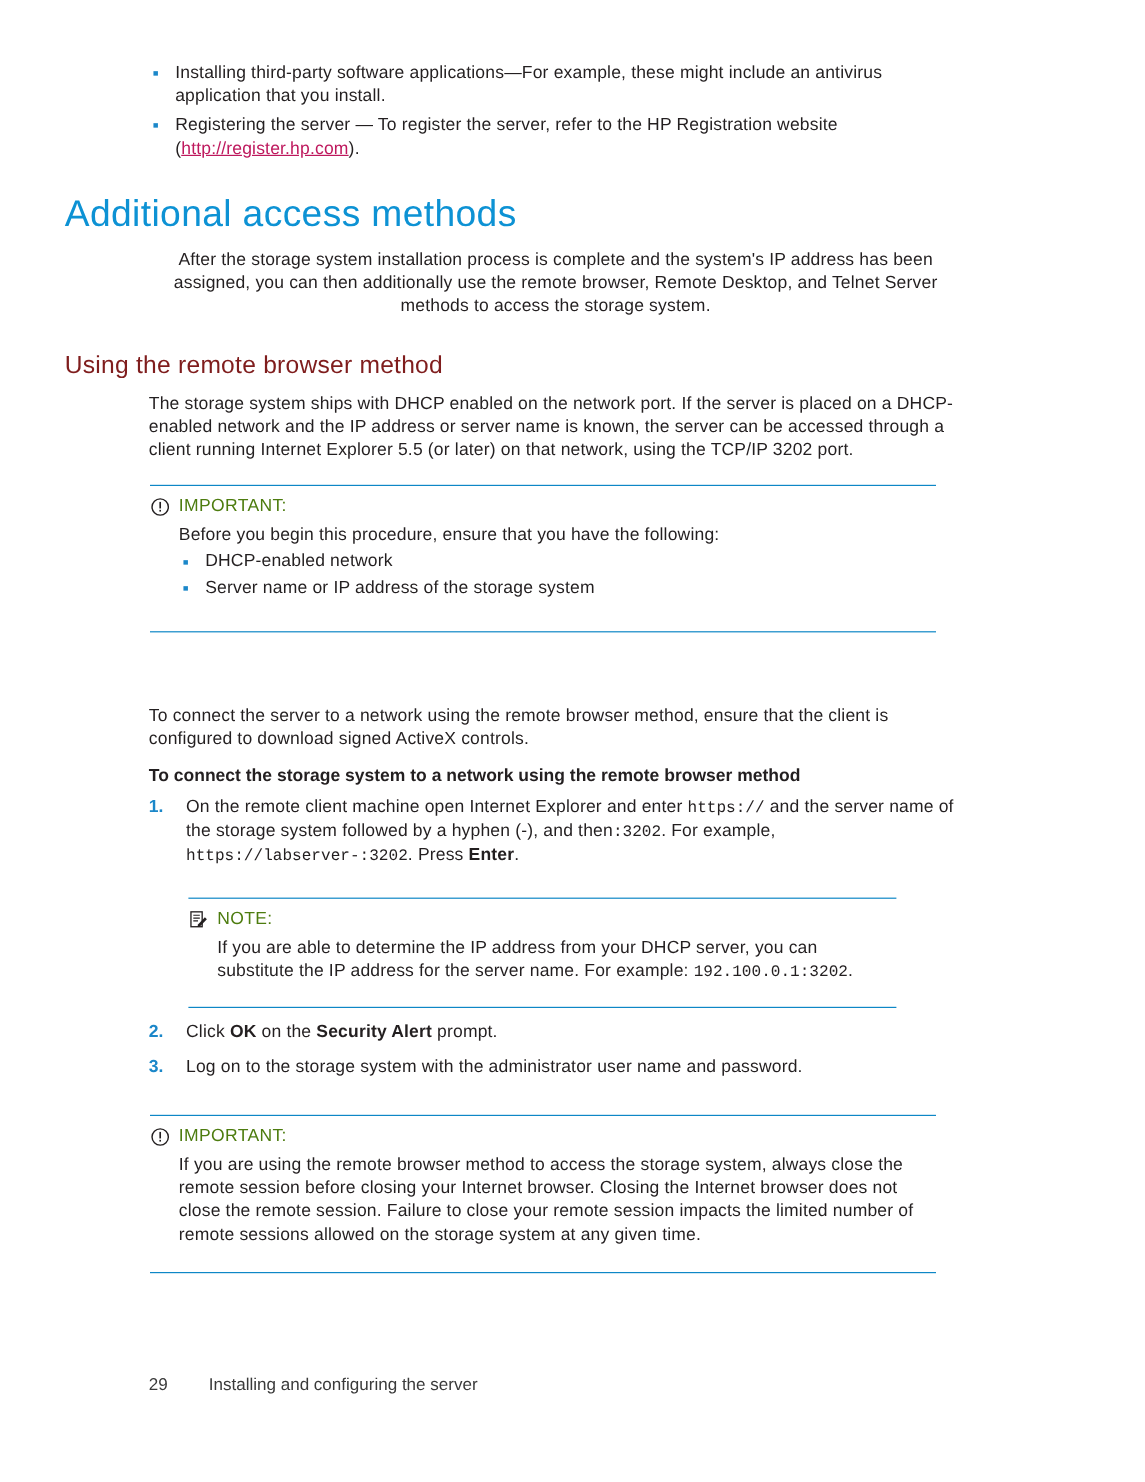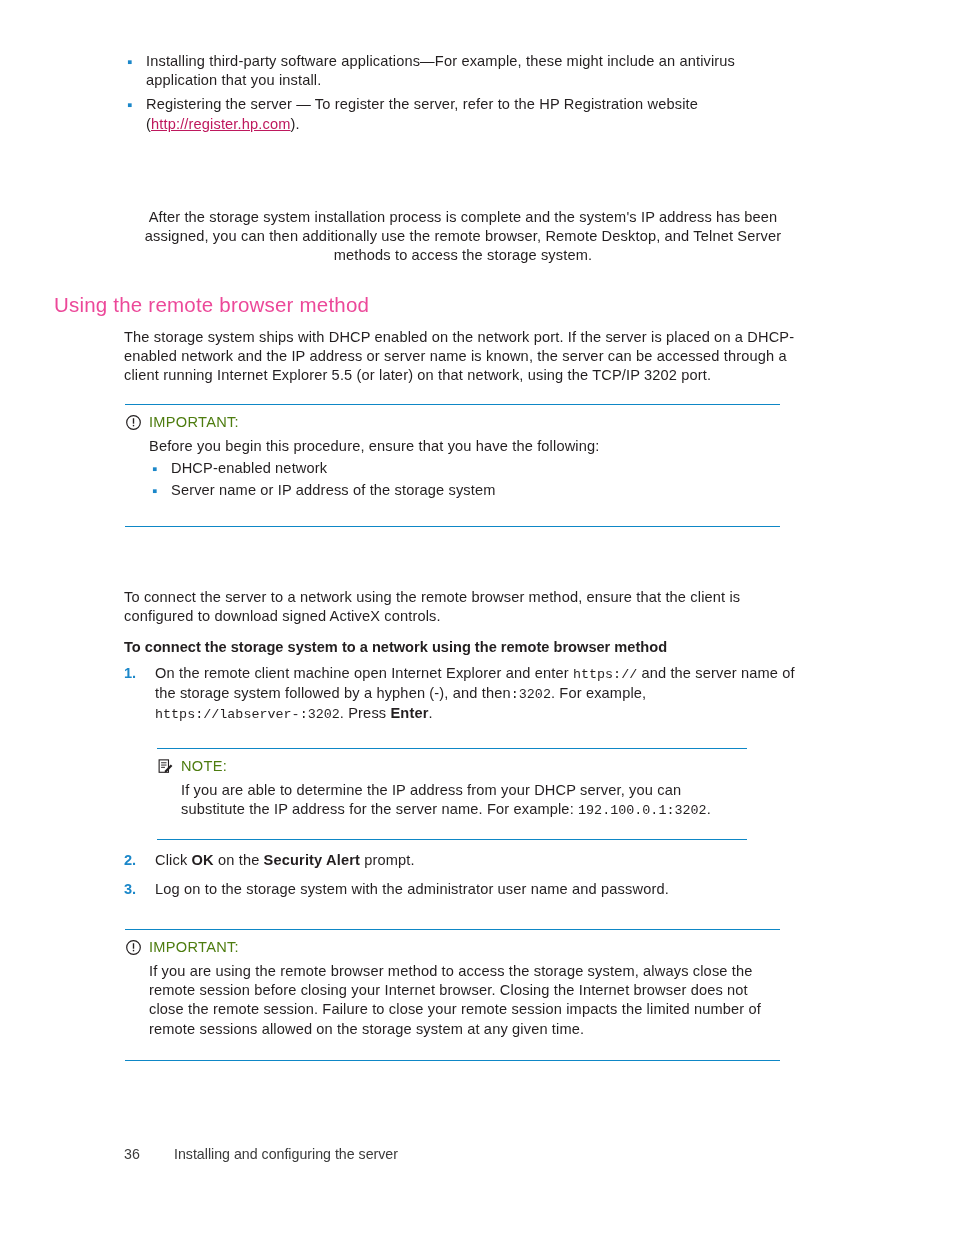--- a/index.html
+++ b/index.html
@@ -87,21 +87,21 @@
     line-height: 36px;
   }
 
   h2.h2 {
     position: absolute;
     left: 54px;
     top: 292px;
     margin: 0;
     font-size: 20.5px;
     font-weight: normal;
-    color: #ec4899;
+    color: #7f1d1d;
     letter-spacing: 0.01em;
     line-height: 26px;
   }
 
   .intro-para {
     position: absolute;
     left: 124px;
     top: 208px;
     width: 678px;
     text-align: center;
@@ -243,20 +243,21 @@
       <span class="bullet-body body-text">Installing third-party software applications—For example, these might include an antivirus application that you install.</span>
     </div>
 
     <div class="bullet-row">
       <span class="bullet-mark"></span>
       <span class="bullet-body body-text"><span>Registering the server — To register the server, refer to the HP Registration website (</span><a class="link" href="#">http://register.hp.com</a><span>).</span></span>
     </div>
 
   </div>
 
+  <h1 class="h1">Additional access methods</h1>
 
   <div class="intro-para body-text">After the storage system installation process is complete and the system's IP address has been assigned, you can then additionally use the remote browser, Remote Desktop, and Telnet Server methods to access the storage system.</div>
 
   <h2 class="h2">Using the remote browser method</h2>
 
   <div class="browser-para body-text">The storage system ships with DHCP enabled on the network port. If the server is placed on a DHCP-enabled network and the IP address or server name is known, the server can be accessed through a client running Internet Explorer 5.5 (or later) on that network, using the TCP/IP 3202 port.</div>
 
   <div class="admon" id="important-1">
     <div class="rule"></div>
     <div class="admon-head">
@@ -332,17 +333,17 @@
       <span class="admon-title">IMPORTANT:</span>
     </div>
     <div class="admon-body">
       <p class="body-text">If you are using the remote browser method to access the storage system, always close the remote session before closing your Internet browser. Closing the Internet browser does not close the remote session. Failure to close your remote session impacts the limited number of remote sessions allowed on the storage system at any given time.</p>
     </div>
     <div class="spacer"></div>
     <div class="rule bottom"></div>
   </div>
 
   <div class="footer">
-    <span class="footer-page">36</span>
+    <span class="footer-page">29</span>
     <span>Installing and configuring the server</span>
   </div>
 
 </div>
 
 </body></html>

